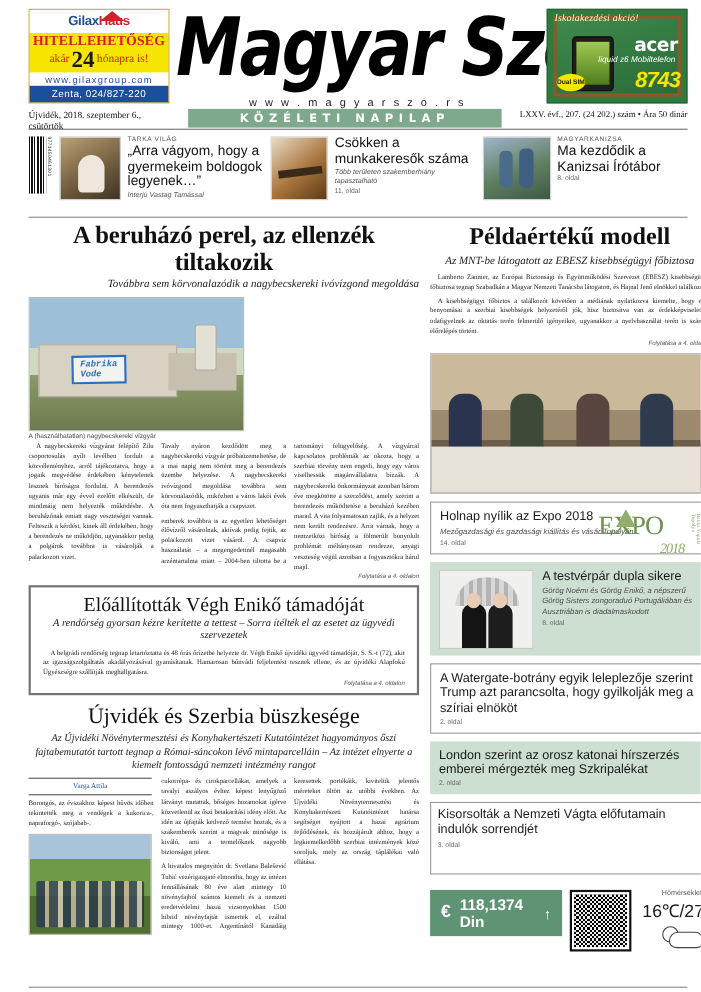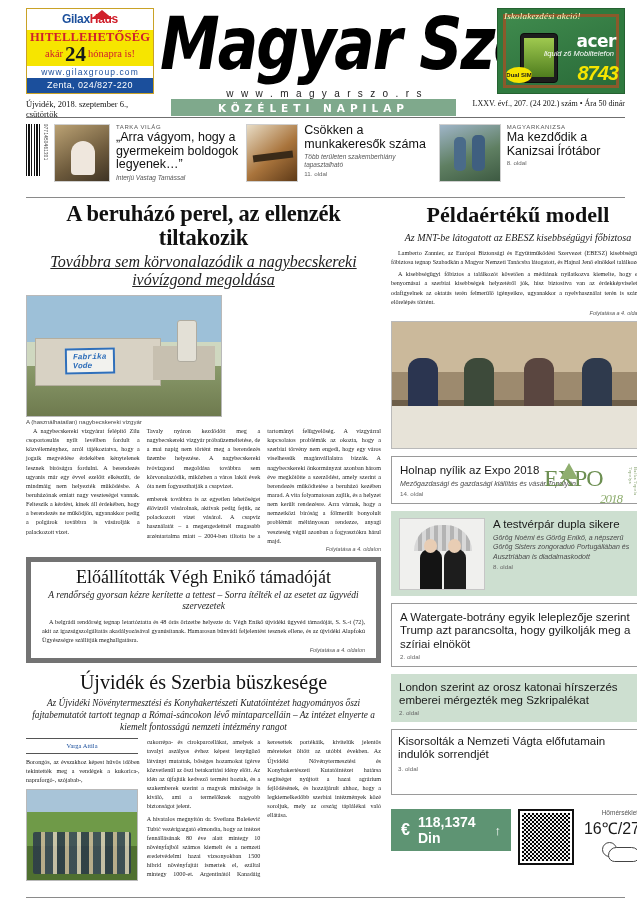--- a/index.html
+++ b/index.html
@@ -166,22 +166,22 @@
   .main{position:absolute;left:26px;right:12px;top:202px;bottom:8px;display:flex;gap:10px;}
   .col-left{width:355px;flex:none;position:relative;}
   .col-right{flex:1;position:relative;}
 
   
   .lead-head{
     font-family:"Liberation Serif",serif;font-size:22.5px;text-align:center;
     line-height:1.05;margin:0;color:#111;letter-spacing:-.2px;
   }
   .lead-sub{
-    font-family:"Liberation Serif",serif;font-style:italic;font-size:16px;
-    text-align:center;margin:4px 0 0;color:#222;text-decoration:underline;
+    font-family:"Liberation Serif",serif;font-style:italic;font-size:10px;
+    text-align:right;margin:4px 0 0;color:#222;
   }
   .lead-photo{
     margin-top:6px;width:196px;height:122px;background:linear-gradient(180deg,#9dc0d8 0 38%,#cfd8c0 38% 58%,#8a9a6b 58%,#6e7a4e);
     position:relative;overflow:hidden;border:1px solid #b9b9b9;box-sizing:border-box;float:left;
   }
   .lead-photo .bld{
     position:absolute;left:8px;top:42px;width:124px;height:46px;background:#d8d2c4;border:1px solid #b4ae9e;
   }
   .lead-photo .bld2{
     position:absolute;left:126px;top:50px;width:62px;height:34px;background:#c7c0b0;
@@ -202,21 +202,21 @@
     font-size:6.1px;line-height:1.5;text-align:justify;color:#222;hyphens:auto;
   }
   .lead-body p{margin:0 0 4px;}
   .lead-body .first{text-indent:7px;}
   .note-cont{
     font-size:5.5px;font-style:italic;color:#555;text-align:right;
   }
 
   
   .boxed{
-    border:5px solid #737373;padding:6px 11px 5px;box-sizing:border-box;margin-top:5px;
+    border:2px solid #737373;padding:6px 11px 5px;box-sizing:border-box;margin-top:5px;
   }
   .boxed h2{
     font-family:"Liberation Serif",serif;font-size:18px;text-align:center;margin:0;
     font-weight:normal;line-height:1.05;color:#111;
   }
   .boxed .sub{
     font-family:"Liberation Serif",serif;font-style:italic;font-size:9.5px;text-align:center;
     margin:3px 0 4px;line-height:1.2;color:#222;
   }
   .boxed .body{

